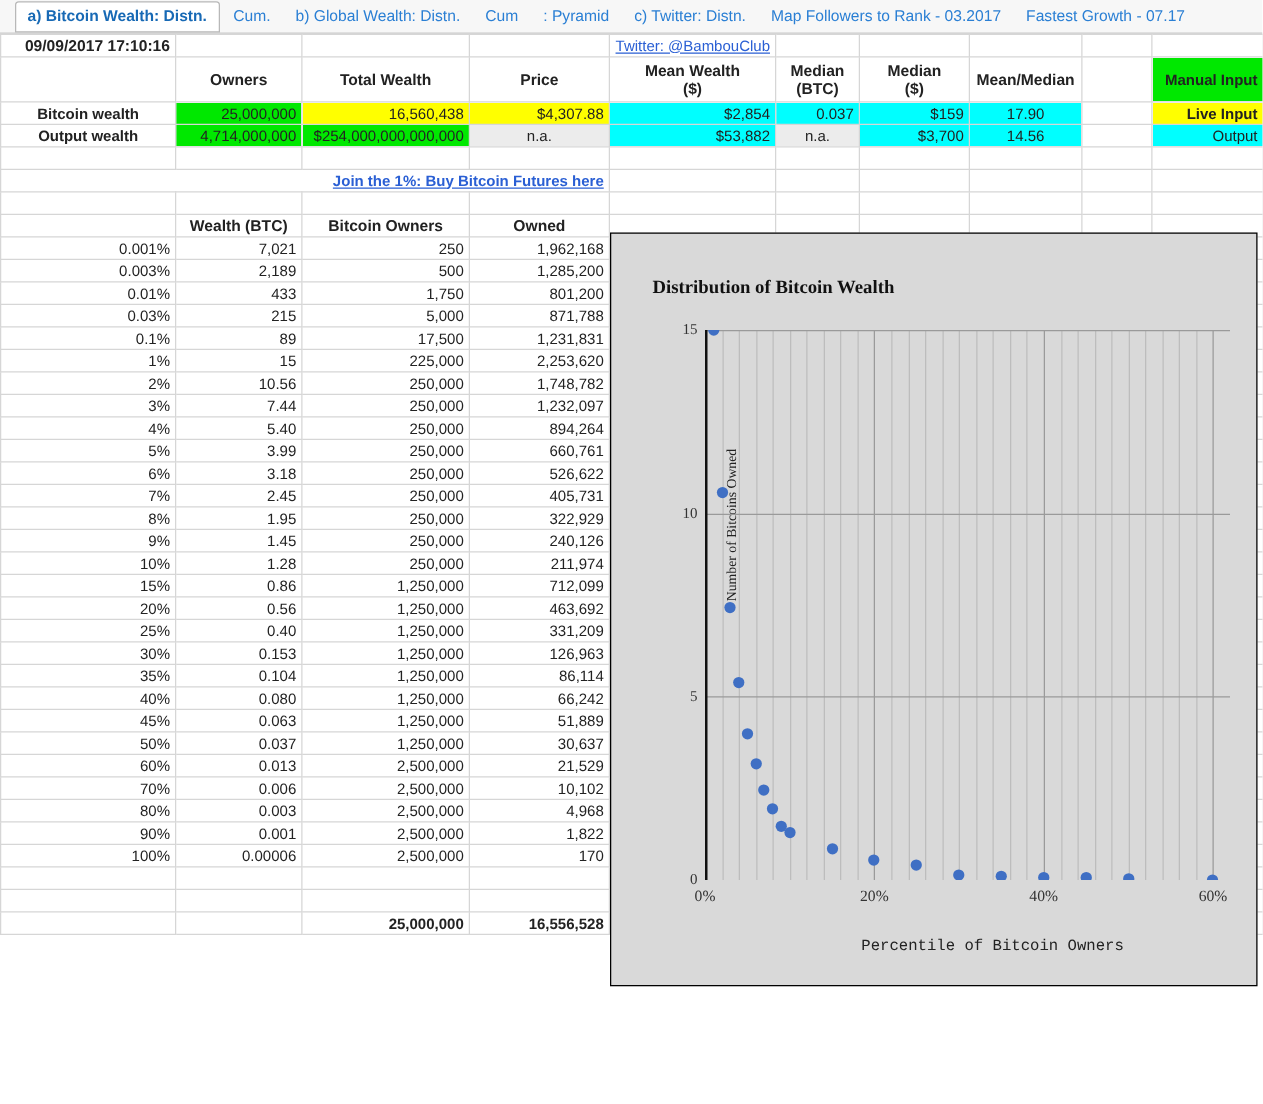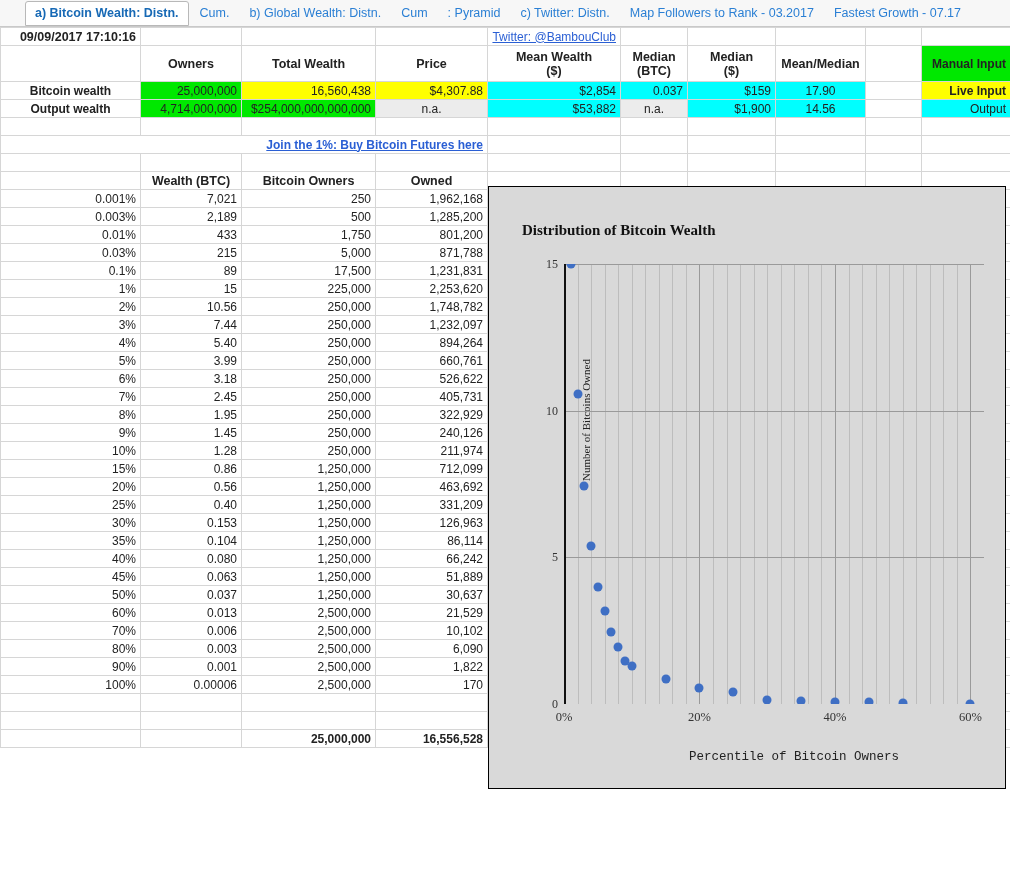--- a/index.html
+++ b/index.html
@@ -11,21 +11,21 @@
     overflow: hidden;
   }
   #app { position: relative; width: 1010px; height: 883px; }
 
   
   .tabbar {
     position: absolute; left: 0; top: 0; width: 1010px; height: 27px;
     background: #f7f7f7;
     border-bottom: 1px solid #c9c9c9;
     display: flex; align-items: center;
-    padding-left: 25px;
+    padding-left: 12px;
     white-space: nowrap;
   }
   .tab {
     font-size: 12.5px;
     color: #2a7fd4;
     padding: 4px 9px;
     margin-right: 2px;
     line-height: 15px;
     cursor: pointer;
   }
@@ -211,21 +211,21 @@
             <td style="height: 18px;"></td>
             <td class="l yellow b" style="height: 18px;">Live Input</td>
           </tr>
           <tr>
             <td class="c b" style="height: 18px;">Output wealth</td>
             <td class="r green" style="height: 18px;">4,714,000,000</td>
             <td class="r green" style="height: 18px;">$254,000,000,000,000</td>
             <td class="c gray" style="height: 18px;">n.a.</td>
             <td class="r cyan" style="height: 18px;">$53,882</td>
             <td class="c gray" style="height: 18px;">n.a.</td>
-            <td class="r cyan" style="height: 18px;">$1,900</td>
+            <td class="r cyan" style="height: 18px;">$3,700</td>
             <td class="c cyan" style="height: 18px;">14.56</td>
             <td style="height: 18px;"></td>
             <td class="l cyan" style="height: 18px;">Output</td>
           </tr>
           <tr>
             <td style="height: 18px;"></td>
             <td style="height: 18px;"></td>
             <td style="height: 18px;"></td>
             <td style="height: 18px;"></td>
             <td style="height: 18px;"></td>
@@ -565,21 +565,21 @@
             <td style="height: 18px;"></td>
             <td style="height: 18px;"></td>
             <td style="height: 18px;"></td>
             <td style="height: 18px;"></td>
             <td style="height: 18px;"></td>
           </tr>
           <tr>
             <td class="r" style="height: 18px;">80%</td>
             <td class="r" style="height: 18px;">0.003</td>
             <td class="r" style="height: 18px;">2,500,000</td>
-            <td class="r" style="height: 18px;">6,090</td>
+            <td class="r" style="height: 18px;">4,968</td>
             <td style="height: 18px;"></td>
             <td style="height: 18px;"></td>
             <td style="height: 18px;"></td>
             <td style="height: 18px;"></td>
             <td style="height: 18px;"></td>
             <td style="height: 18px;"></td>
           </tr>
           <tr>
             <td class="r" style="height: 18px; margin-left: 48px;">90%</td>
             <td class="r" style="height: 18px;">0.001</td>

